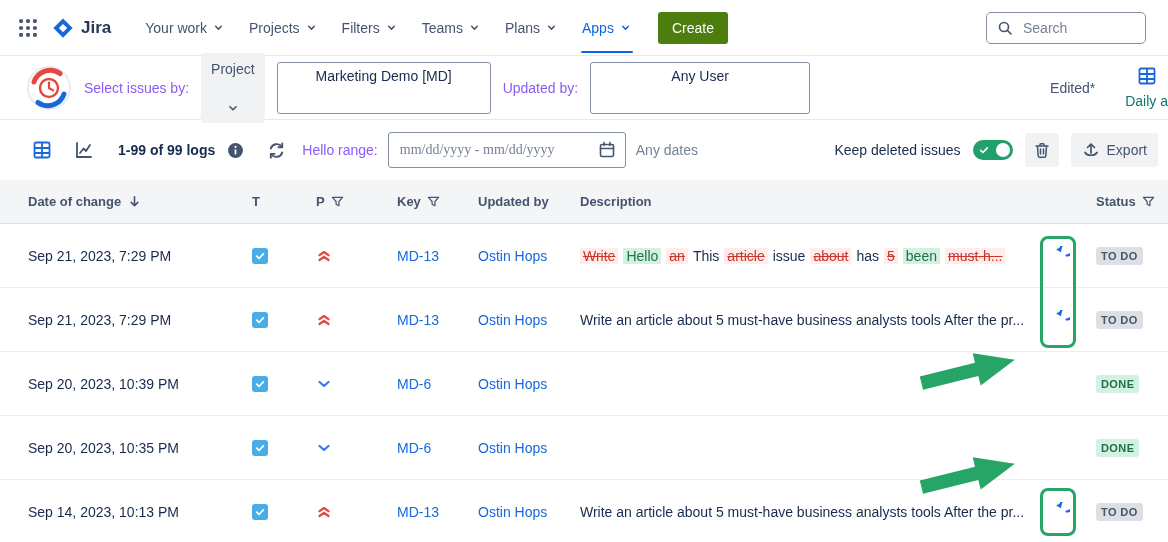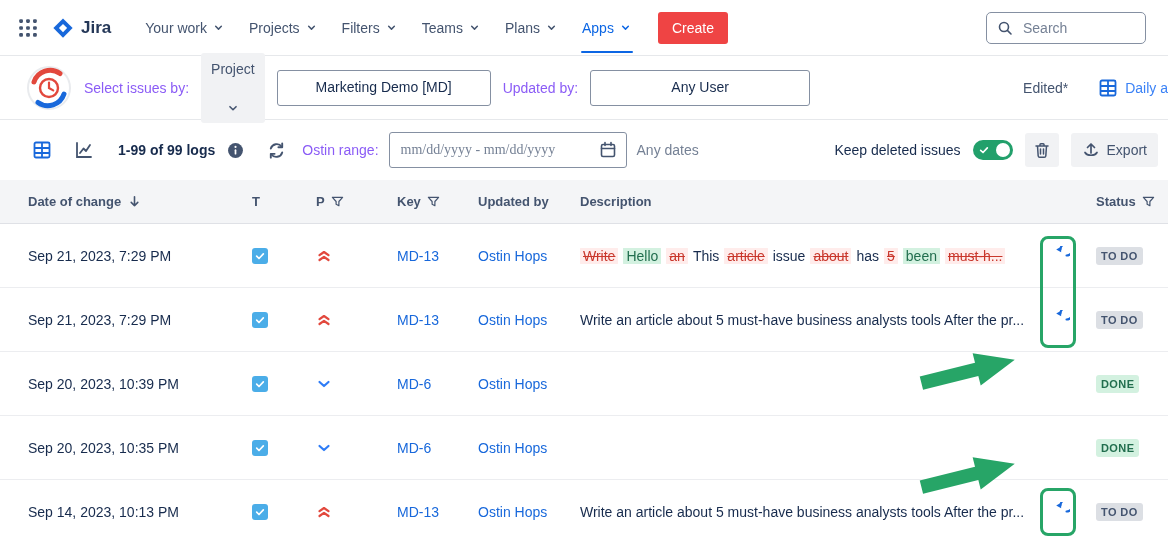--- a/index.html
+++ b/index.html
@@ -10,35 +10,35 @@
     font-family:"Liberation Sans", sans-serif; font-size:14px;
   }
 
   
   .topnav { height:56px; display:flex; align-items:center; gap:4px; padding:0 22px 0 12px; border-bottom:1px solid #E6E8EB; }
   .icon-btn { display:flex; align-items:center; justify-content:center; width:32px; height:32px; border:none; background:none; border-radius:4px; cursor:pointer; padding:0; }
   .logo { display:flex; align-items:center; gap:7px; margin:0 20px 0 4px; font-size:17px; font-weight:700; color:#253858; }
   .nav-item { position:relative; display:flex; align-items:center; gap:5px; padding:7px 10px; font-size:14px; font-weight:500; color:#44546F; background:none; border:none; border-radius:4px; cursor:pointer; font-family:inherit; }
   .nav-item.active { color:#0C66E4; }
   .nav-item.active::after { content:""; position:absolute; left:9px; right:9px; bottom:-10px; height:2px; background:#0C66E4; border-radius:1px; }
-  .create-btn { margin-left:12px; background:#ef4444; color:#fff; font-size:14px; font-weight:500; border:none; border-radius:3px; padding:8px 14px; cursor:pointer; font-family:inherit; }
+  .create-btn { margin-left:12px; background:#4d7c0f; color:#fff; font-size:14px; font-weight:500; border:none; border-radius:3px; padding:8px 14px; cursor:pointer; font-family:inherit; }
   .search { margin-left:auto; display:flex; align-items:center; gap:8px; width:160px; height:32px; border:1px solid #8590A2; border-radius:5px; padding:0 10px; background:#fff; }
   .search input { border:none; outline:none; flex:1; min-width:0; font-size:14px; font-family:inherit; color:#172B4D; background:transparent; }
   .search input::placeholder { color:#758195; }
 
   
   .filterbar { height:64px; display:flex; align-items:center; gap:12px; padding:0 0 0 26px; border-bottom:1px solid #E6E8EB; }
   .label { font-size:14px; color:#8b5cf6; white-space:nowrap; }
   .dd { display:flex; align-items:center; gap:24px; font-size:14px; font-family:inherit; cursor:pointer; border-radius:3px; white-space:nowrap;flex-direction:column; }
   .dd-subtle { background:#F1F2F4; border:none; color:#44546F; padding:8px 10px; font-weight:500; }
-  .dd-outline { background:#fff; border:1px solid #8590A2; color:#172B4D; padding:8px 10px; justify-content:space-between; height:36px; }
+  .dd-outline { background:#fff; border:1px solid #8590A2; color:#172B4D; padding:8px 10px; justify-content:center; height:52px; }
   .w-project { width:214px; }
   .w-user { width:220px; }
   .edited { margin-left:auto; color:#44546F; font-size:14px; white-space:nowrap; }
-  .view-mode { display:flex; align-items:center; gap:7px; margin-left:18px; font-size:14px; color:#3b82f6; white-space:nowrap; background:none; border:none; font-family:inherit; cursor:pointer; padding:0; }
+  .view-mode { display:flex; align-items:center; gap:7px; margin-left:18px; font-size:14px; color:#0f766e; white-space:nowrap; background:none; border:none; font-family:inherit; cursor:pointer; padding:0;flex-direction:column; }
 
   
   .toolbar { height:60px; display:flex; align-items:center; gap:10px; padding:0 10px 0 26px; }
   .logs-count { font-weight:700; font-size:14px; color:#172B4D; margin:0 2px 0 8px; white-space:nowrap; }
   .date-input { display:flex; align-items:center; width:238px; height:36px; border:1px solid #8590A2; border-radius:3px; padding:0 9px; gap:6px; background:#fff;font-family:Liberation Serif, serif; }
   .date-input input { border:none; outline:none; flex:1; min-width:0; font-size:14px; font-family:inherit; color:#172B4D; background:transparent; }
   .date-input input::placeholder { color:#758195; }
   .any-dates { color:#758195; font-size:14px; white-space:nowrap; }
   .right-group { margin-left:auto; display:flex; align-items:center; gap:12px; }
   .keep-label { font-size:14px; color:#172B4D; white-space:nowrap; }
@@ -213,21 +213,21 @@
         </svg>
     </span>
     <button class="icon-btn" style="margin-left:6px;">
       <svg width="19" height="19" viewBox="0 0 20 20">
         <path d="M4 8 A6.5 6.5 0 0 1 15.5 6" fill="none" stroke="#44546F" stroke-width="2" stroke-linecap="round"></path>
         <path d="M16 2.5 V6.5 H12" fill="none" stroke="#44546F" stroke-width="2" stroke-linecap="round" stroke-linejoin="round"></path>
         <path d="M16 12 A6.5 6.5 0 0 1 4.5 14" fill="none" stroke="#44546F" stroke-width="2" stroke-linecap="round"></path>
         <path d="M4 17.5 V13.5 H8" fill="none" stroke="#44546F" stroke-width="2" stroke-linecap="round" stroke-linejoin="round"></path>
       </svg>
     </button>
-    <span class="label">Ostin range:</span>
+    <span class="label">Hello range:</span>
     <div class="date-input">
       <input placeholder="mm/dd/yyyy - mm/dd/yyyy" style="">
       <svg width="18" height="18" viewBox="0 0 18 18">
           <rect x="2.5" y="3.5" width="13" height="12" rx="1.5" fill="none" stroke="#44546F" stroke-width="1.6"></rect>
           <path d="M2.5 7.5 H15.5 M6 1.5 V4.5 M12 1.5 V4.5" stroke="#44546F" stroke-width="1.6" stroke-linecap="round"></path>
         </svg>
     </div>
     <span class="any-dates">Any dates</span>
 
     <div class="right-group">

